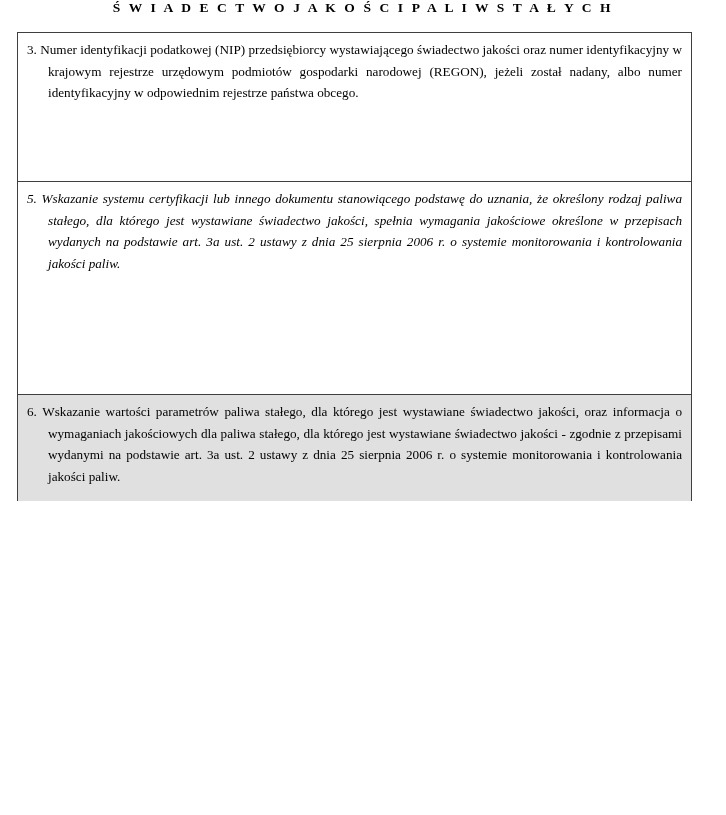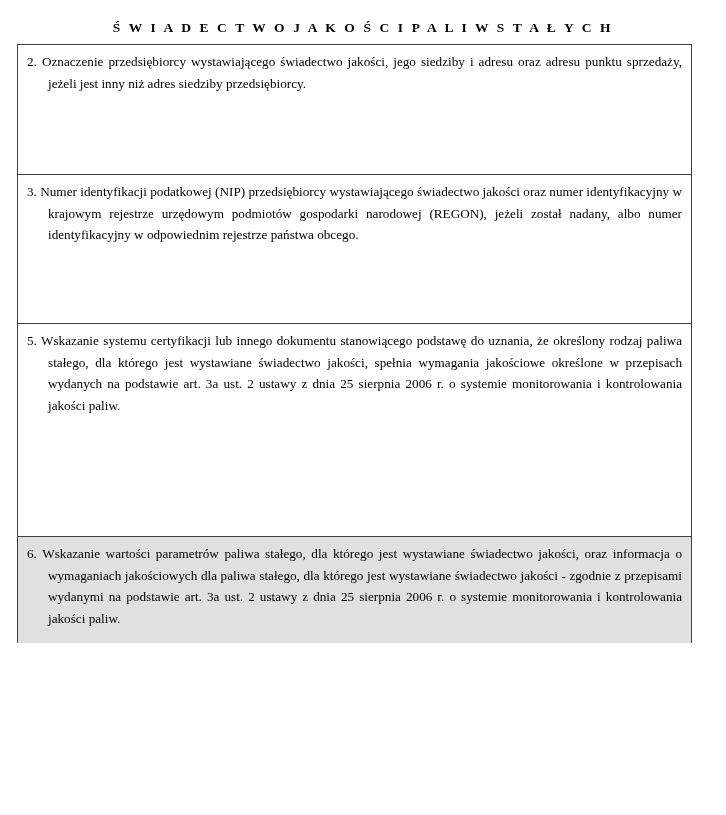--- a/index.html
+++ b/index.html
@@ -19,22 +19,22 @@
 
   .page {
     position: relative;
     width: 726px;
     height: 815px;
     box-sizing: border-box;
   }
 
   
   .doc-title {
-    margin: 12px;
-    padding: 8px 0 0 0;
+    margin: 0;
+    padding: 0 0 0 0;
     text-align: center;
     font-family: "Liberation Serif", "DejaVu Serif", serif;
     font-size: 13.5px;
     font-weight: bold;
     letter-spacing: 2.6px;
     line-height: 16px;
     white-space: nowrap;
   }
 
   
@@ -86,41 +86,34 @@
   .item-num {
     
     white-space: pre;
   }
 
   
   .h-row-1 { height: 81px; }
   .h-row-2 { height: 129px; }
   .h-row-3 { height: 148px; }
   .h-row-4 { height: 107px; }
-  .h-row-5 { height: 212px; }
+  .h-row-5 { height: 212px; font-style: italic; }
   .h-row-6 { height: 106px; }
 </style>
 </head>
 <body>
 
 <div class="page">
 
   <h1 class="doc-title">Ś W I A D E C T W O   J A K O Ś C I   P A L I W   S T A Ł Y C H</h1>
 
   <table class="form-table">
     <tbody>
 
 
-      <tr class="form-row">
-        <td class="h-row-2">
-          <div class="cell-body">
-            <p class="item-para"><span class="item-num">2.</span> <span>Oznaczenie przedsiębiorcy wystawiającego świadectwo jakości, jego siedziby i adresu oraz adresu punktu sprzedaży, jeżeli jest inny niż adres siedziby przedsiębiorcy.</span></p>
-          </div>
-        </td>
-      </tr>
 
       <tr class="form-row">
         <td class="h-row-3">
           <div class="cell-body">
             <p class="item-para"><span class="item-num">3.</span> <span>Numer identyfikacji podatkowej (NIP) przedsiębiorcy wystawiającego świadectwo jakości oraz numer identyfikacyjny w krajowym rejestrze urzędowym podmiotów gospodarki narodowej (REGON), jeżeli został nadany, albo numer identyfikacyjny w odpowiednim rejestrze państwa obcego.</span></p>
           </div>
         </td>
       </tr>
 
 

